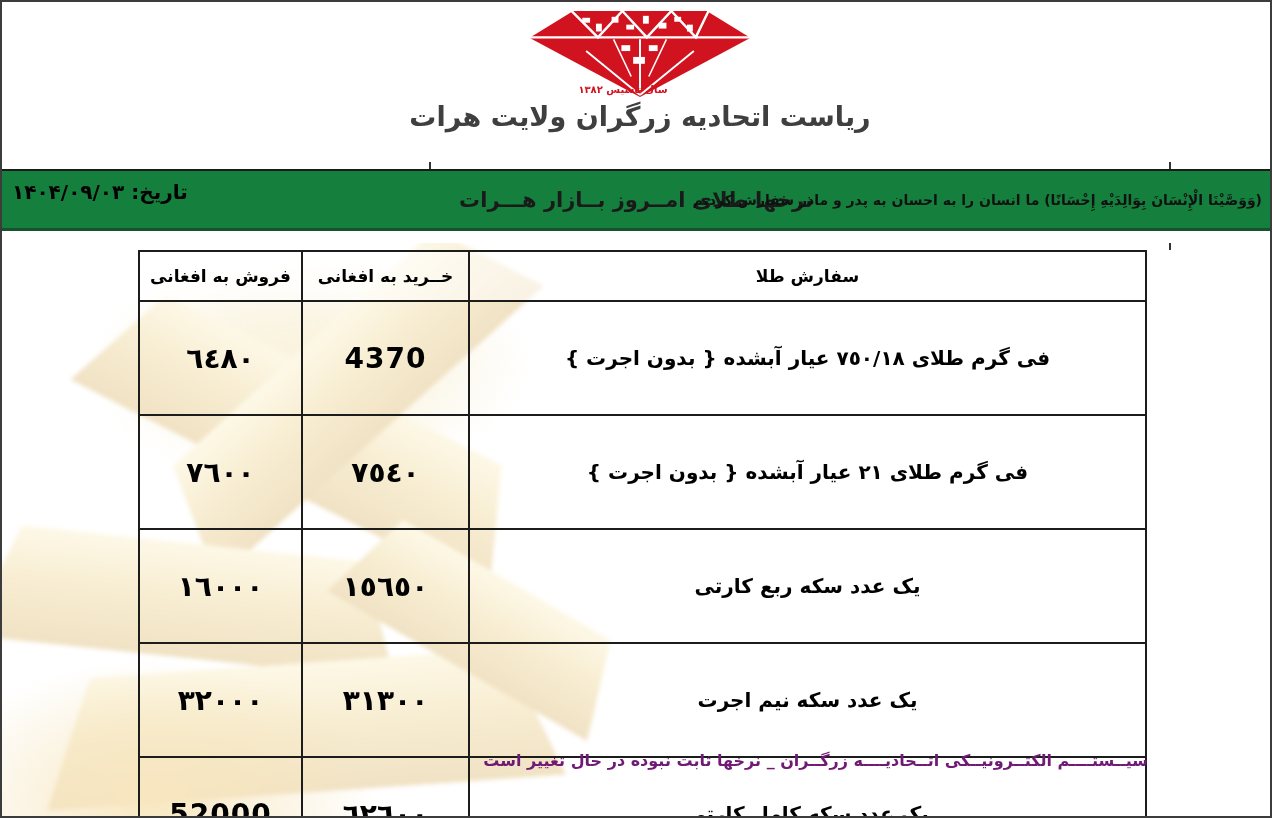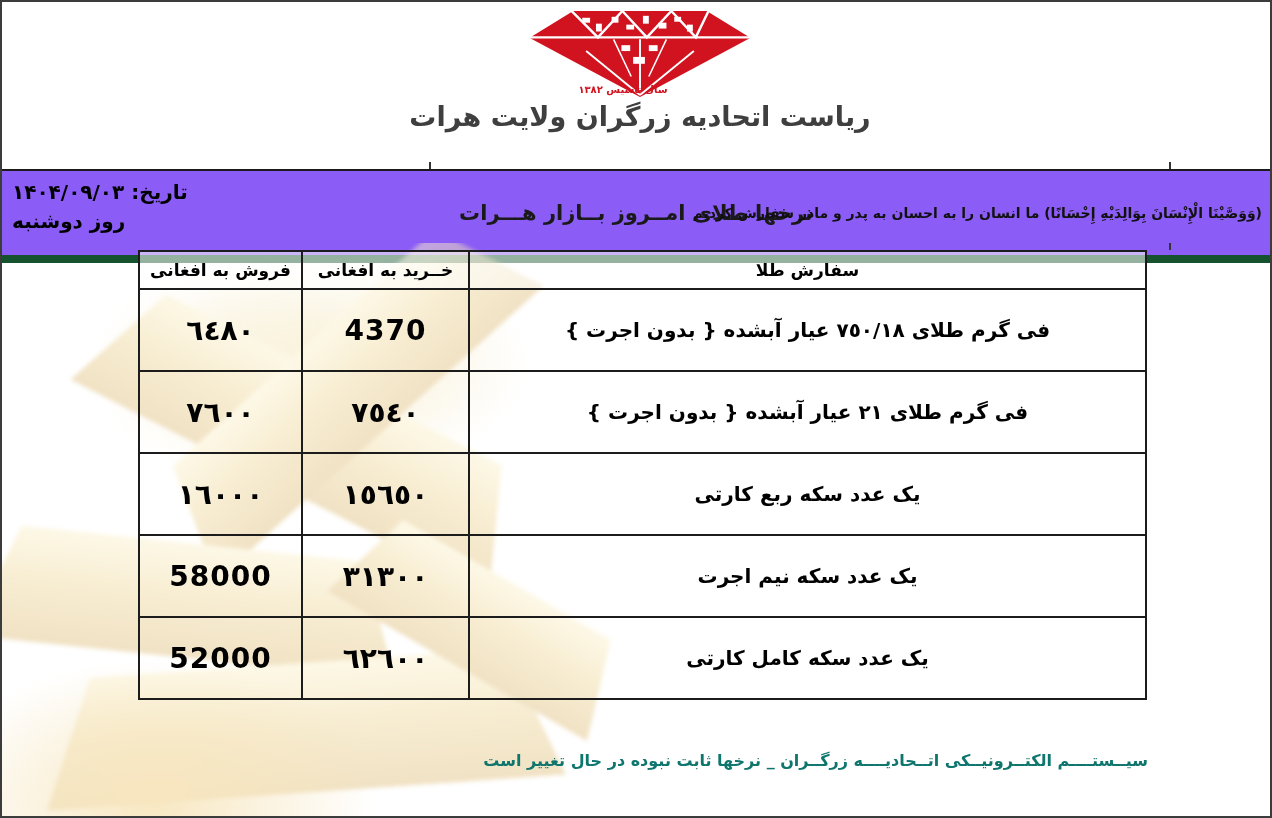--- a/index.html
+++ b/index.html
@@ -25,22 +25,22 @@
     letter-spacing:1px;
     padding-left:8px;
   }
   .tick { position:absolute; width:2px; height:7px; background:#333; }
   .tick-a { top:160px; left:427px; }
   .tick-b { top:160px; left:1167px; }
   .tick-c { top:241px; left:1167px; }
 
   
   .info-bar {
-    position:absolute; top:167px; left:0; right:0; height:94px;
-    background:#8b5cf6; border-top:2px solid #1b1b1b; border-bottom:8px solid #14532d;
+    position:absolute; top:167px; left:0; right:0; height:62px;
+    background:#15803d; border-top:2px solid #1b1b1b; border-bottom:3px solid #14532d;
   }
   .date-box {
     position:absolute; left:10px; top:7px; direction:rtl; text-align:left;
     font-size:20px; font-weight:bold; color:#000; line-height:29px; white-space:nowrap;
   }
   .bar-title {
     position:absolute; left:0; right:0; top:50%; transform:translateY(-50%);
     text-align:center; font-size:21px; font-weight:bold; color:#1a1a1a; letter-spacing:.5px;
   }
   .verse {
@@ -70,33 +70,33 @@
 
   
   table.price-table {
     position:absolute; top:7px; right:123px; width:1007px;
     border-collapse:collapse; table-layout:fixed; direction:rtl;
   }
   .price-table th, .price-table td {
     border:2px solid #1c1c1c; text-align:center; vertical-align:middle;
     color:#000; background:transparent;
   }
-  .price-table th { height:38px; font-size:17px; font-weight:bold; background:rgba(255,255,255,.55); }
-  .price-table td { height:82px; }
+  .price-table th { height:50px; font-size:17px; font-weight:bold; background:rgba(255,255,255,.55); }
+  .price-table td { height:114px; }
   .col-type { width:677px; }
   .col-buy  { width:167px; }
   .col-sell { width:163px; }
   td.type-cell { font-size:20px; font-weight:bold;margin-left:32px; }
   td.num-cell  { font-size:28px; font-weight:bold; letter-spacing:1px; }
 
   
   .footer-note {
     position:absolute; top:507px; right:122px;
     text-align:right; direction:rtl;
-    font-size:16px; font-weight:bold; color:#0f766e; line-height:22px;
+    font-size:16px; font-weight:bold; color:#701a75; line-height:22px;
   }
 </style>
 </head>
 <body>
 
 <div class="page">
 
   <div class="header-section">
     <svg class="logo-svg" viewBox="0 0 234 94" aria-hidden="true">
       <polygon points="47,3 187,3 231,30 117,91 3,30" fill="#d1121f"></polygon>
@@ -125,21 +125,20 @@
     </svg>
     <div class="founding-year">سال تاسیس ۱۳۸۲</div>
     <div class="org-title">ریاست اتحادیه زرگران ولایت هرات</div>
     <div class="tick tick-a"></div>
     <div class="tick tick-b"></div>
   </div>
 
   <div class="info-bar">
     <div class="date-box">
       <div>تاریخ: ۱۴۰۴/۰۹/۰۳</div>
-      <div>روز دوشنبه</div>
     </div>
     <div class="bar-title">نرخها طلای امــروز بــازار هـــرات</div>
     <div class="verse">(وَوَصَّيْنَا الْإِنْسَانَ بِوَالِدَيْهِ إِحْسَانًا) ما انسان را به احسان به پدر و مادر سفارش کردیم</div>
   </div>
 
   <div class="tick tick-c"></div>
 
   <div class="content">
 
     <div class="watermark">
@@ -178,21 +177,21 @@
           <td class="num-cell">٧٦٠٠</td>
         </tr>
         <tr>
           <td class="type-cell">یک عدد سکه ربع کارتی</td>
           <td class="num-cell">١٥٦٥٠</td>
           <td class="num-cell">١٦٠٠٠</td>
         </tr>
         <tr>
           <td class="type-cell">یک عدد سکه نیم اجرت</td>
           <td class="num-cell">٣١٣٠٠</td>
-          <td class="num-cell">58000</td>
+          <td class="num-cell">٣٢٠٠٠</td>
         </tr>
         <tr>
           <td class="type-cell">یک عدد سکه کامل کارتی</td>
           <td class="num-cell">٦٢٦٠٠</td>
           <td class="num-cell">52000</td>
         </tr>
       </tbody>
     </table>
 
     <div class="footer-note">

